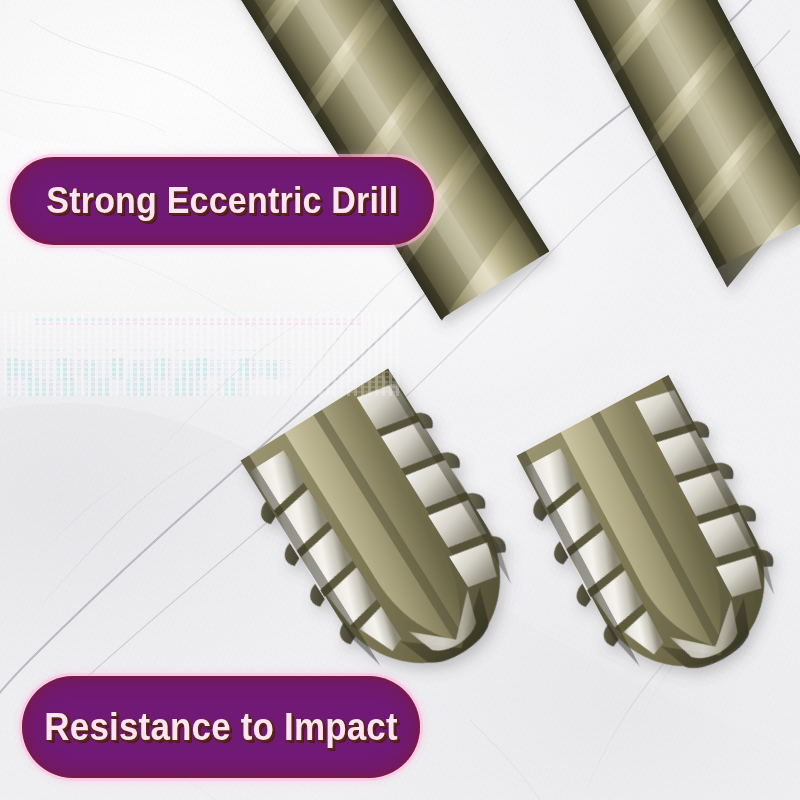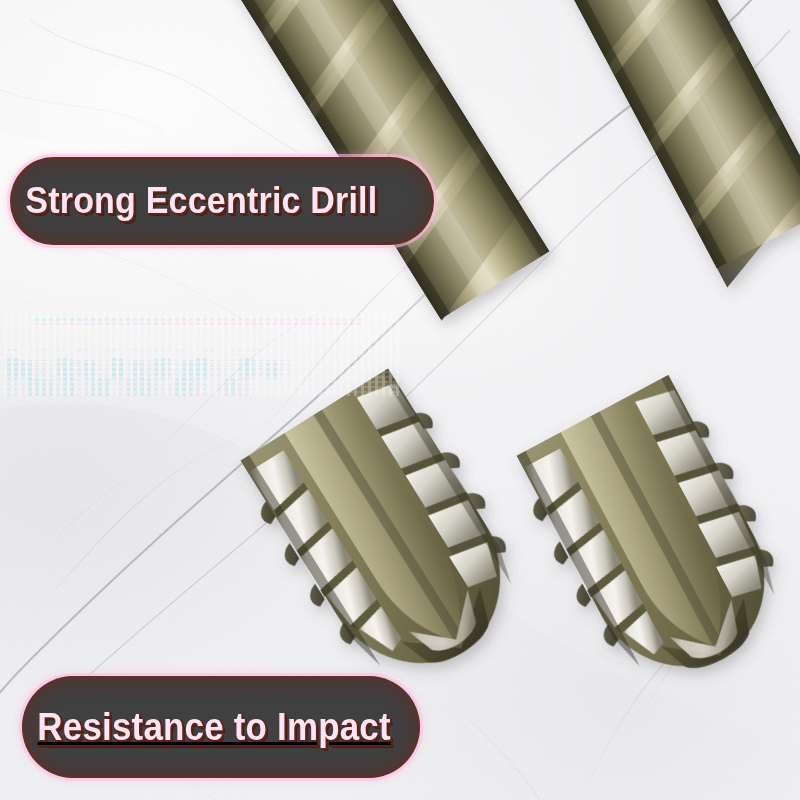--- a/index.html
+++ b/index.html
@@ -76,23 +76,23 @@
   .wm-mask{
     position:absolute; inset:0;
     background:
       repeating-linear-gradient(90deg, rgba(255,255,255,0) 0px, rgba(255,255,255,0) 4px, rgba(255,255,255,0.92) 4px, rgba(255,255,255,0.92) 7px),
       repeating-linear-gradient(0deg, rgba(255,255,255,0) 0px, rgba(255,255,255,0) 3px, rgba(255,255,255,0.55) 3px, rgba(255,255,255,0.55) 5px);
   }
 
   
   .banner{
     position:absolute;
-    display:flex; align-items:center; justify-content:flex-start;
+    display:flex; align-items:center; justify-content:center;
     border-radius:999px;
-    background:#404040;
+    background:#701a75;
     box-shadow:
       0 0 0 3px rgba(255,190,225,0.55),
       0 0 10px 2px rgba(255,170,215,0.40),
       inset 0 0 0 2px rgba(150,30,10,0.30);
     overflow:hidden;
   }
   .banner::after{
     content:"";
     position:absolute; inset:0;
     border-radius:999px;
@@ -117,21 +117,21 @@
   }
 
   #banner-strong{
     left:10px; top:157px;
     width:424px; height:88px;
   }
   #banner-strong .banner-text{ font-size:37px; }
 
   #banner-impact{
     left:22px; top:676px;
-    width:398px; height:102px;text-decoration:underline;
+    width:398px; height:102px;
   }
   #banner-impact .banner-text{ font-size:38px; }
 </style>
 </head>
 <body>
 
 <div id="stage">
 
   <div class="marble-base"></div>
 

